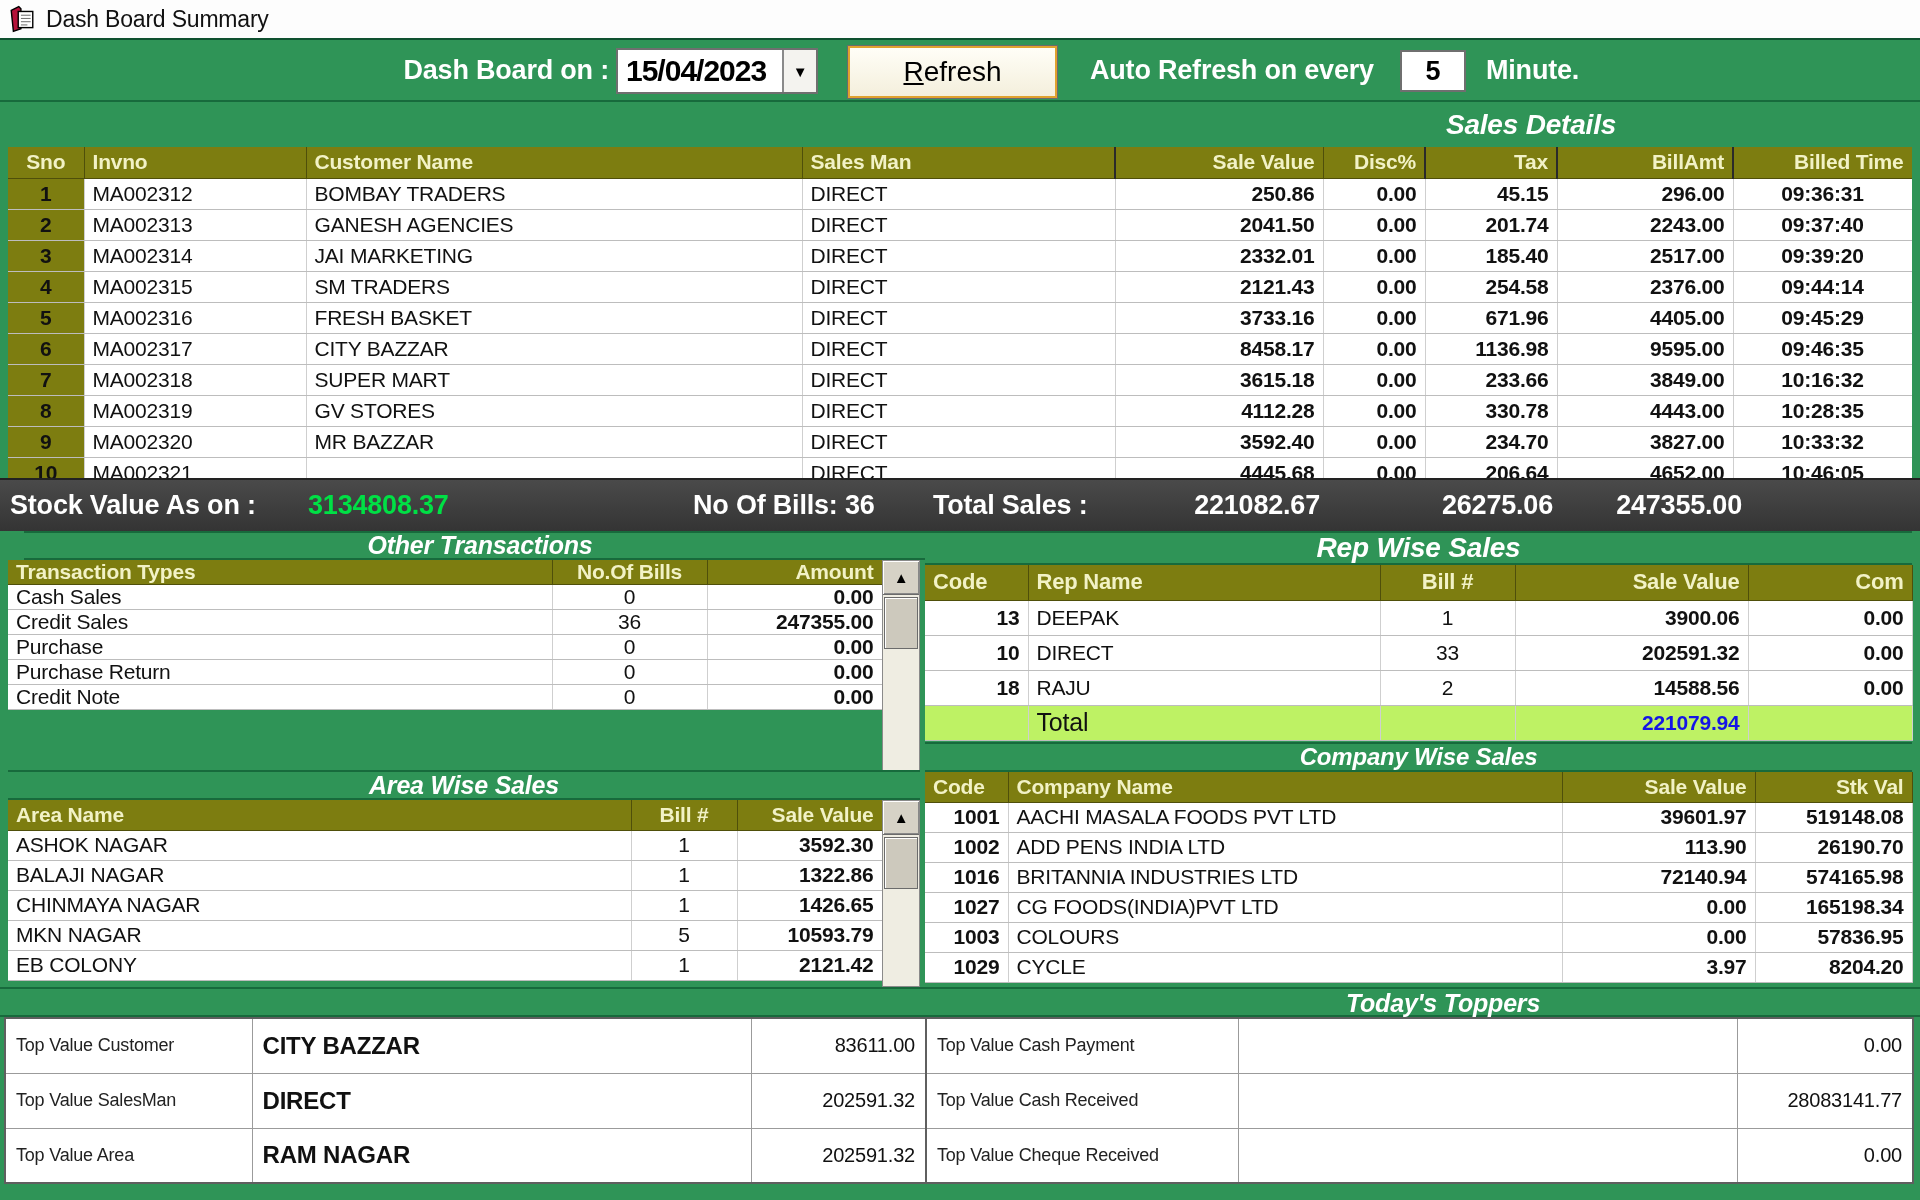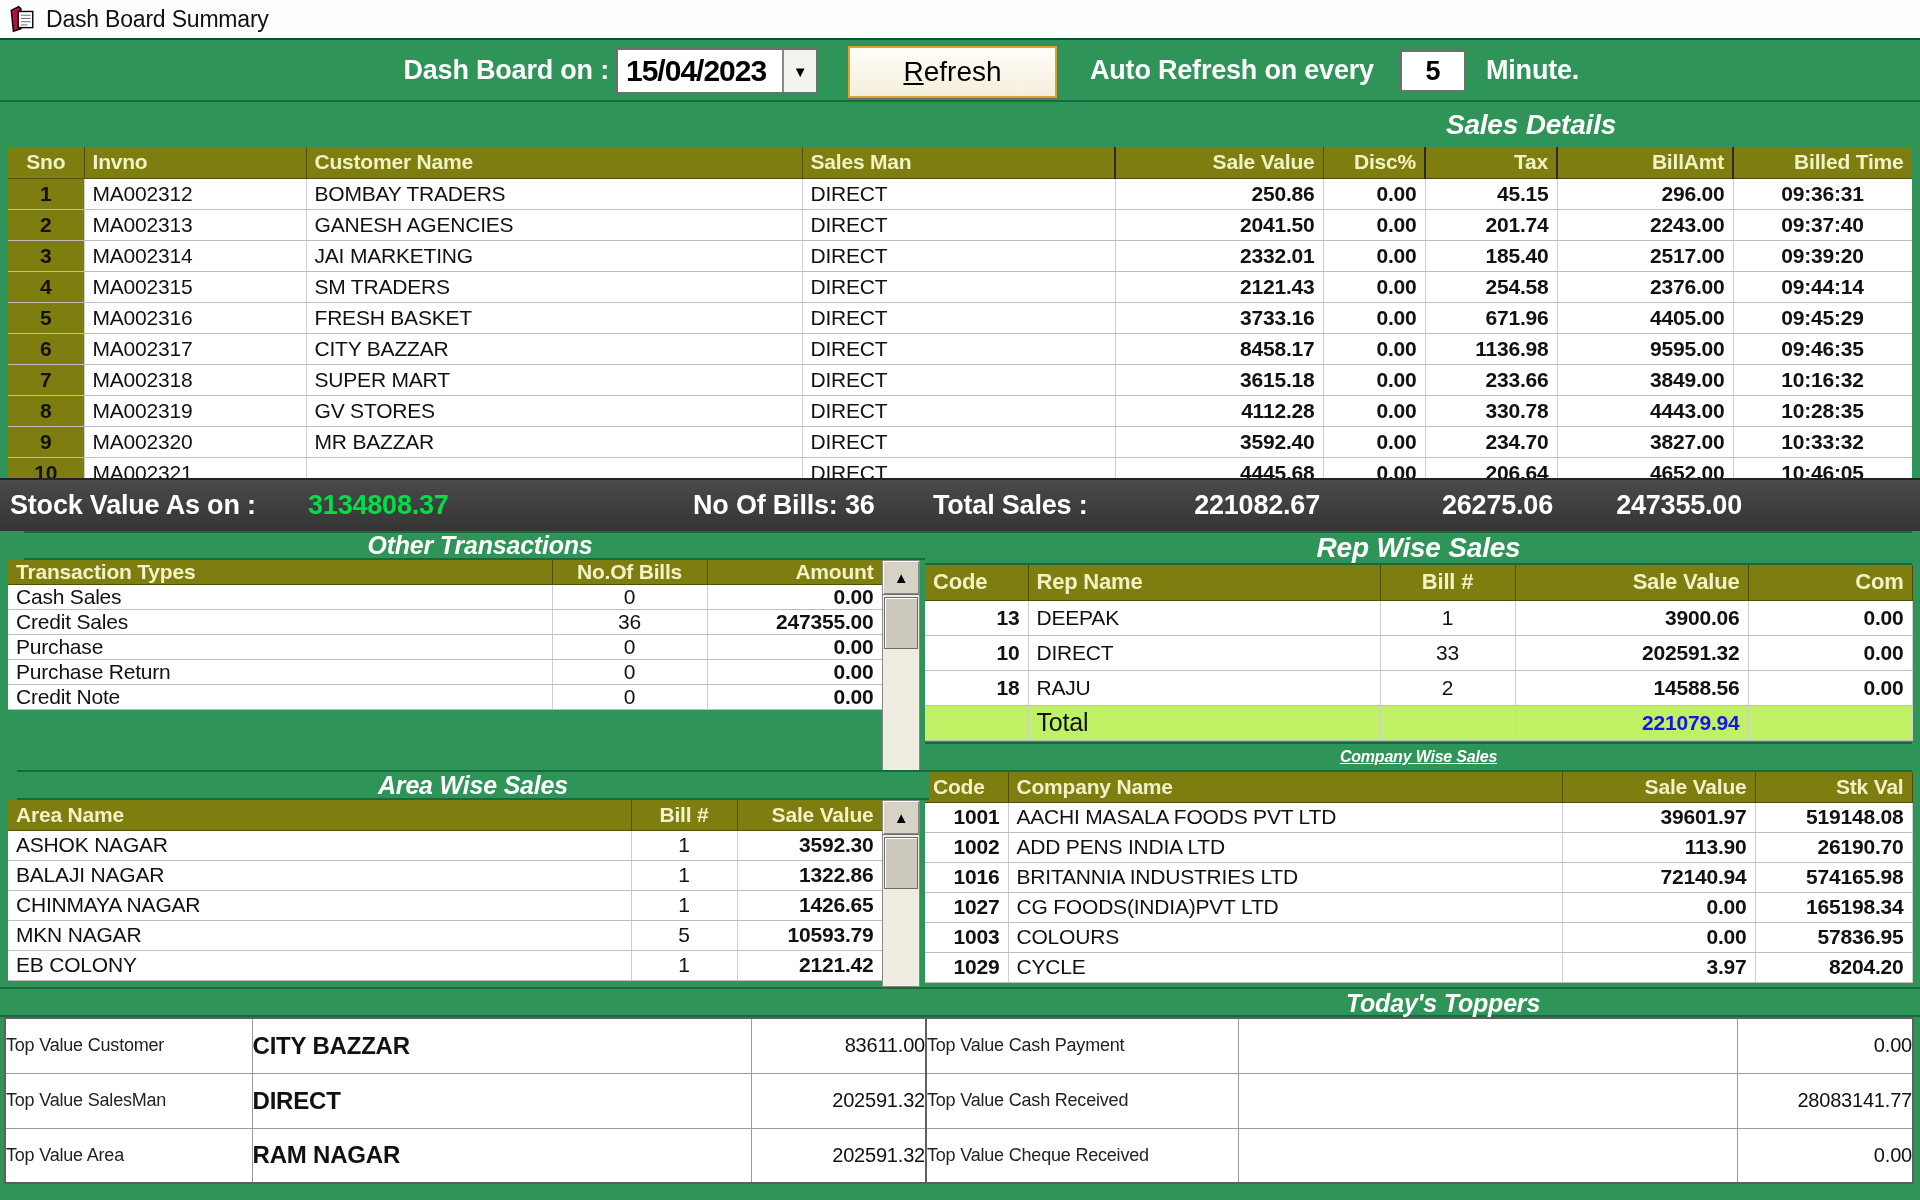--- a/index.html
+++ b/index.html
@@ -61,21 +61,21 @@
   .comp-table td{height:30px;font-size:20px;}
   .total-row td{background:#bef264;border-bottom:1px solid #9fb8c9;}
   .total-blue{color:#1414e6 !important;font-weight:bold;font-size:24px;}
 
   
   .vscroll{position:absolute;width:38px;background:#efede2;border:1px solid #8a8a8a;}
   .vscroll .sbtn{height:34px;background:#d6d2c6;border-bottom:1px solid #6b6b6b;box-shadow:inset 1px 1px 0 #fff, inset -1px -1px 0 #888;display:flex;align-items:center;justify-content:center;font-size:15px;color:#000;}
   .vscroll .sthumb{height:52px;background:#cdc9bd;border:1px solid #6b6b6b;box-shadow:inset 1px 1px 0 #fff;margin:2px 1px;}
 
   
-  .toppers td{border:1px solid #9b9b9b;padding:0 0;white-space:nowrap;overflow:hidden;}
+  .toppers td{border:1px solid #9b9b9b;padding:0 10px;white-space:nowrap;overflow:hidden;}
   .toppers{border:2px solid #5f5f5f;border-collapse:collapse;table-layout:fixed;background:#fff;}
   .toppers td.tlabel{font-size:18px;color:#222;}
   .toppers td.tname{font-size:24px;font-weight:bold;color:#111;}
   .toppers td.tval{font-size:20px;text-align:right;color:#111;}
   .toppers td{height:55px;}
 </style>
 </head>
 <body>
 
 <div id="app">
@@ -350,21 +350,21 @@
           <td></td>
           <td class="bold" style="font-size:25px;">Total</td>
           <td></td>
           <td class="num total-blue">221079.94</td>
           <td></td>
         </tr>
   </tbody>
     </table>
 
   <div class="band" style="left:925px;top:742px;width:987px;height:30px;">
-    <span class="section-title" style="font-size:16px;text-decoration:underline;">Company Wise Sales</span>
+    <span class="section-title" style="font-size:24px;">Company Wise Sales</span>
   </div>
   <table class="grid comp-table abs" style="left:925px;top:772px;width:987px;">
     <colgroup>
         <col style="width:83px">
         <col style="width:554px">
         <col style="width:193px">
         <col style="width:157px">
       </colgroup>
     <tbody>
         <tr>
@@ -405,21 +405,21 @@
         </tr>
     <tr>
           <td class="num" style="font-weight:600;">1029</td>
           <td>CYCLE</td>
           <td class="num">3.97</td>
           <td class="num">8204.20</td>
         </tr>
   </tbody>
     </table>
 
-  <div class="band" style="left:17px;top:770px;width:912px;height:30px;">
+  <div class="band" style="left:8px;top:770px;width:912px;height:30px;">
     <span class="section-title" style="font-size:25px;">Area Wise Sales</span>
   </div>
   <table class="grid area-table abs" style="left:8px;top:800px;width:874px;">
     <colgroup>
         <col style="width:623px">
         <col style="width:106px">
         <col style="width:145px">
       </colgroup>
     <tbody>
         <tr>

